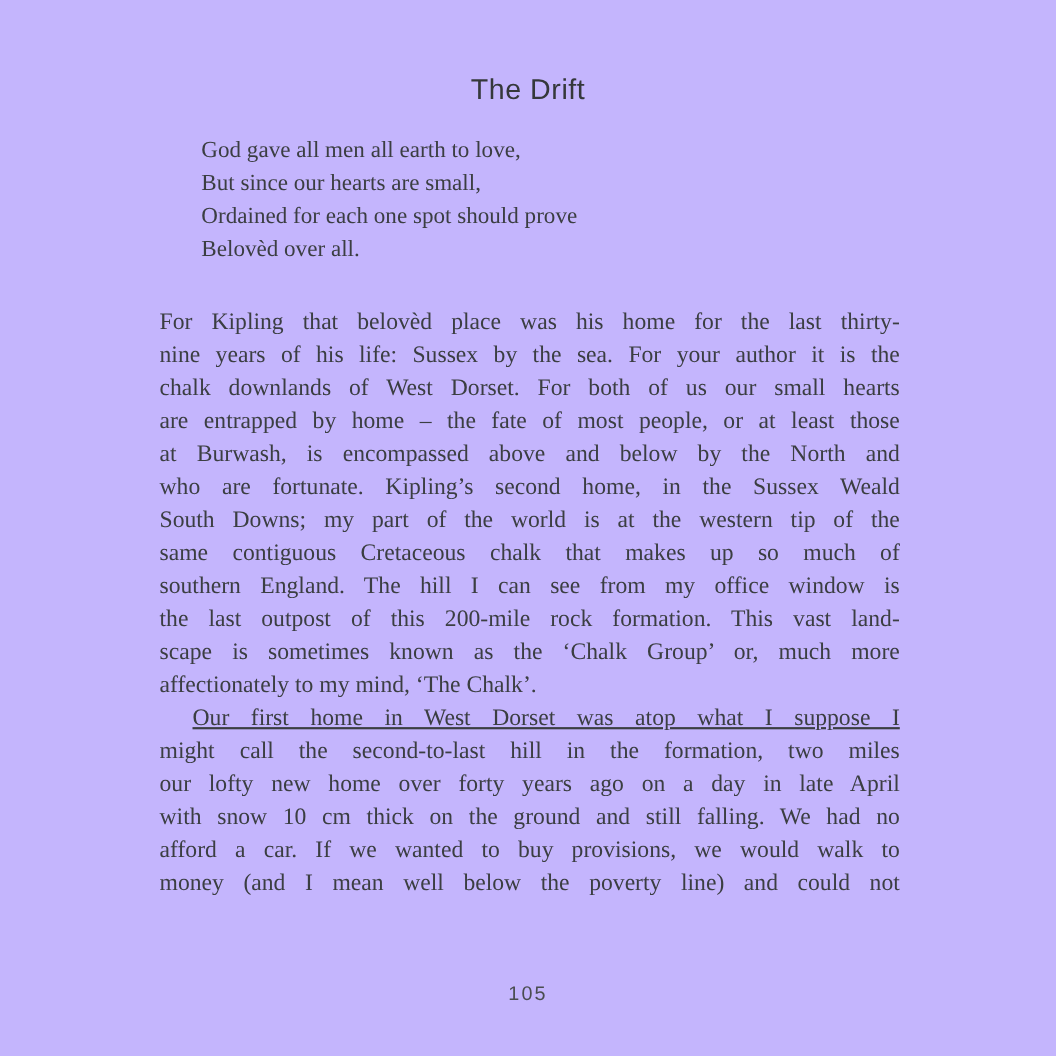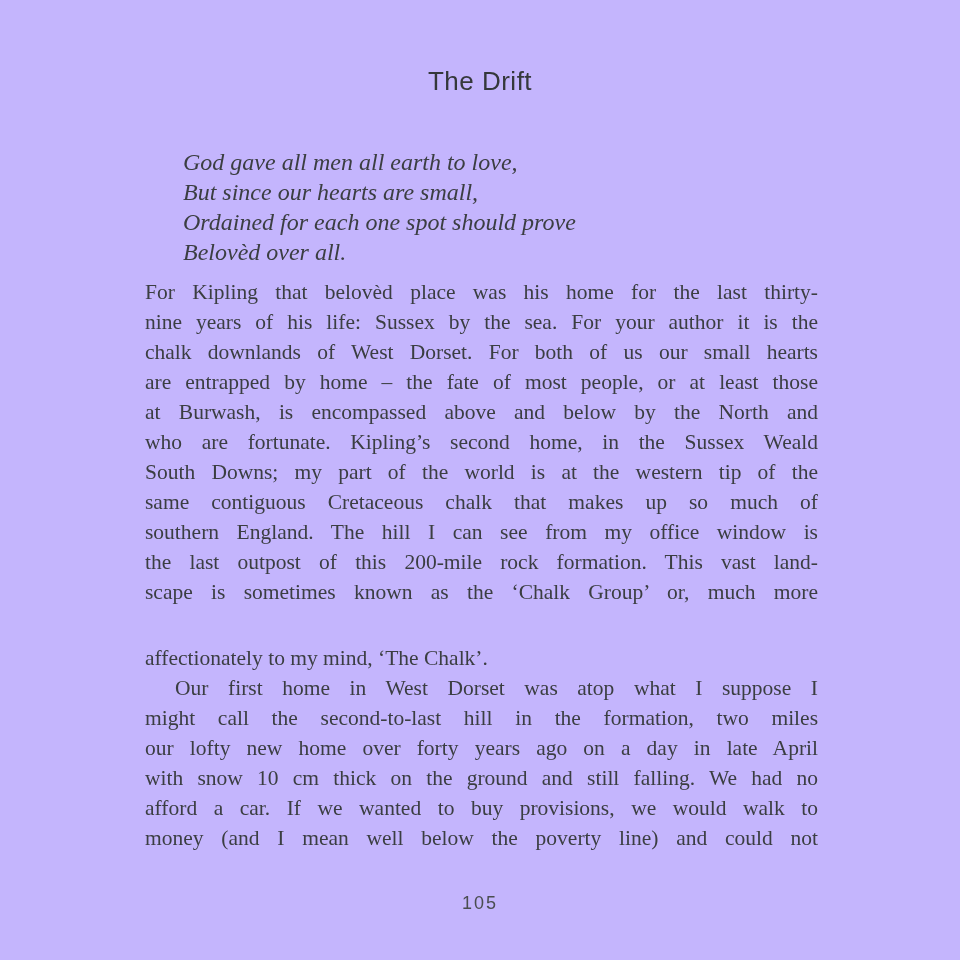--- a/index.html
+++ b/index.html
@@ -19,48 +19,47 @@
     width: 100%;
     text-align: center;
     font-family: "Liberation Sans", sans-serif;
     font-size: 26px;
     font-weight: 400;
     letter-spacing: 0.5px;
     color: #35383b;
   }
   .epigraph {
     position: absolute;
-    top: 147px;
+    top: 121px;
     left: 183px;
-    font-style: italic;
-    font-size: 24px;
+    font-size: 21px;
     line-height: 30px;
     color: #3b3e42;
   }
   .body-text {
     position: absolute;
     top: 277px;
     left: 145px;
     width: 673px;
     font-size: 21.5px;
     line-height: 30px;
   }
   .line {
     text-align: justify;
     text-align-last: justify;
     white-space: nowrap;
     height: 30px;
   }
   .line.last {
     text-align-last: left;
     white-space: normal;
-    margin-top: 36px;
   }
   .line.indent {
     padding-left: 30px;
+    text-decoration: underline;
   }
   .page-number {
     position: absolute;
     top: 893px;
     left: 0;
     width: 100%;
     text-align: center;
     font-family: "Liberation Sans", sans-serif;
     font-size: 18px;
     letter-spacing: 2px;

